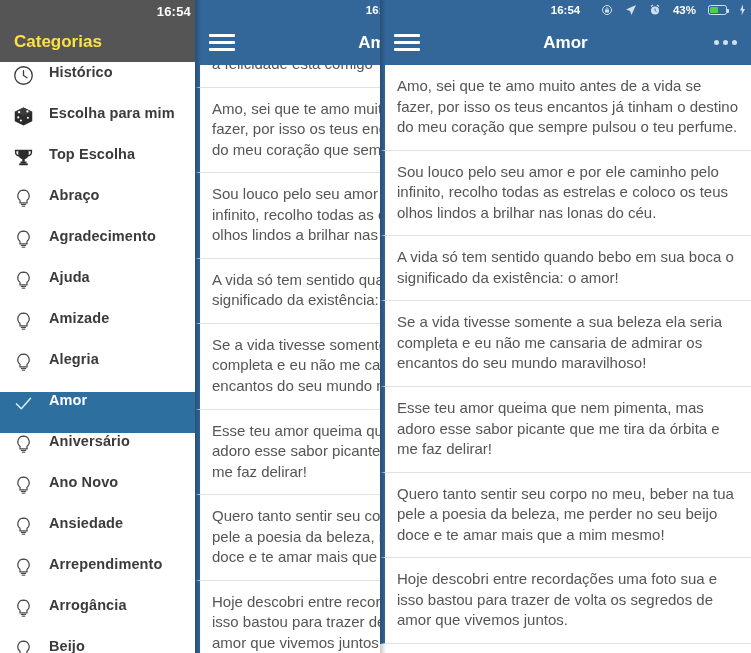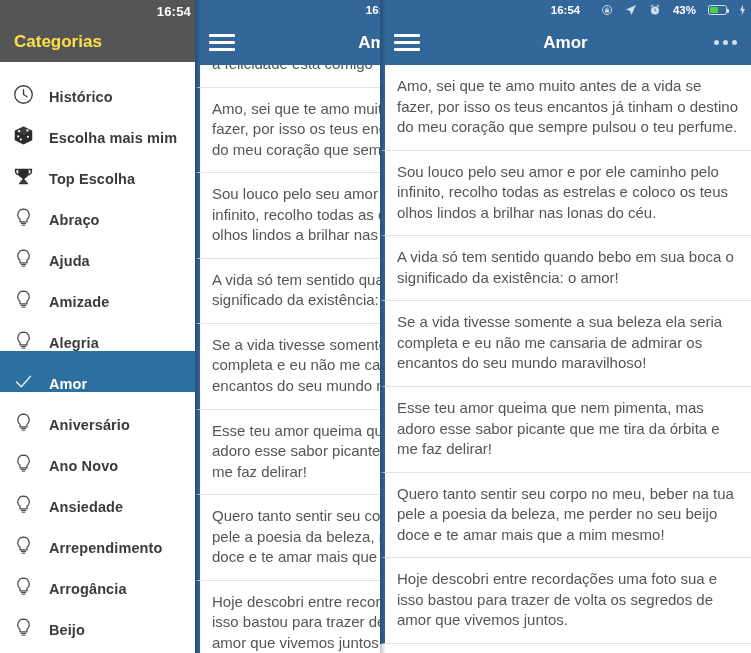--- a/index.html
+++ b/index.html
@@ -27,21 +27,21 @@
     position: absolute; right: 4px; top: 4px;
     color: #ffffff; font-size: 13px; font-weight: bold;
     letter-spacing: .2px;
   }
   .drawer-title {
     position: absolute; left: 14px; bottom: 10px;
     color: #fde047; font-size: 17px; font-weight: bold;
   }
   .cat-list { padding-top: 2px; }
   .cat-item {
-    display: flex; align-items: flex-end;
+    display: flex; align-items: flex-start;
     height: 41px; padding-left: 12px;
     gap: 15px;
   }
   .cat-item.selected { background: #2d6f9e; }
   .cat-icon {
     width: 22px; height: 22px;
     display: flex; align-items: center; justify-content: center;
     flex: 0 0 22px;
   }
   .cat-icon svg { display: block; }
@@ -239,21 +239,21 @@
             <svg width="21" height="21" viewBox="0 0 24 24">
               <path d="M12 1.8 22 6.6v10.8L12 22.2 2 17.4V6.6z" fill="#2b2b2b"></path>
               <path d="M12 1.8 22 6.6 12 11.4 2 6.6z" fill="#3c3c3c"></path>
               <circle cx="7" cy="7" r="1.3" fill="#fff"></circle>
               <circle cx="16.5" cy="6.2" r="1.3" fill="#fff"></circle>
               <circle cx="6" cy="13" r="1.2" fill="#fff"></circle>
               <circle cx="9" cy="16.5" r="1.2" fill="#fff"></circle>
               <circle cx="17" cy="13.5" r="1.2" fill="#fff"></circle>
             </svg>
           </span>
-        <span class="cat-label">Escolha mais mim</span>
+        <span class="cat-label">Escolha para mim</span>
       </div>
 
       <div class="cat-item">
         <span class="cat-icon">
             <svg width="21" height="21" viewBox="0 0 24 24">
               <path d="M6 3h12v5a6 6 0 0 1-12 0z" fill="#2b2b2b"></path>
               <path d="M6 4H3v2a4 4 0 0 0 4 4M18 4h3v2a4 4 0 0 1-4 4" fill="none" stroke="#2b2b2b" stroke-width="1.7"></path>
               <rect x="10.6" y="13" width="2.8" height="4" fill="#2b2b2b"></rect>
               <rect x="7" y="18.5" width="10" height="2.4" rx="1" fill="#2b2b2b"></rect>
               <rect x="8.6" y="16.6" width="6.8" height="2" fill="#2b2b2b"></rect>
@@ -266,20 +266,30 @@
         <span class="cat-icon">
             <svg width="21" height="21" viewBox="0 0 24 24">
               <path d="M12 2.5a6.5 6.5 0 0 0-4 11.6V17h8v-2.9A6.5 6.5 0 0 0 12 2.5z" fill="none" stroke="#4a4a4a" stroke-width="1.4"></path>
               <rect x="9" y="18.2" width="6" height="1.3" fill="#4a4a4a"></rect>
               <rect x="10" y="20.2" width="4" height="1.2" fill="#4a4a4a"></rect>
             </svg>
           </span>
         <span class="cat-label">Abraço</span>
       </div>
 
+      <div class="cat-item">
+        <span class="cat-icon">
+            <svg width="21" height="21" viewBox="0 0 24 24">
+              <path d="M12 2.5a6.5 6.5 0 0 0-4 11.6V17h8v-2.9A6.5 6.5 0 0 0 12 2.5z" fill="none" stroke="#4a4a4a" stroke-width="1.4"></path>
+              <rect x="9" y="18.2" width="6" height="1.3" fill="#4a4a4a"></rect>
+              <rect x="10" y="20.2" width="4" height="1.2" fill="#4a4a4a"></rect>
+            </svg>
+          </span>
+        <span class="cat-label">Agradecimento</span>
+      </div>
 
       <div class="cat-item">
         <span class="cat-icon">
             <svg width="21" height="21" viewBox="0 0 24 24">
               <path d="M12 2.5a6.5 6.5 0 0 0-4 11.6V17h8v-2.9A6.5 6.5 0 0 0 12 2.5z" fill="none" stroke="#4a4a4a" stroke-width="1.4"></path>
               <rect x="9" y="18.2" width="6" height="1.3" fill="#4a4a4a"></rect>
               <rect x="10" y="20.2" width="4" height="1.2" fill="#4a4a4a"></rect>
             </svg>
           </span>
         <span class="cat-label">Ajuda</span>

